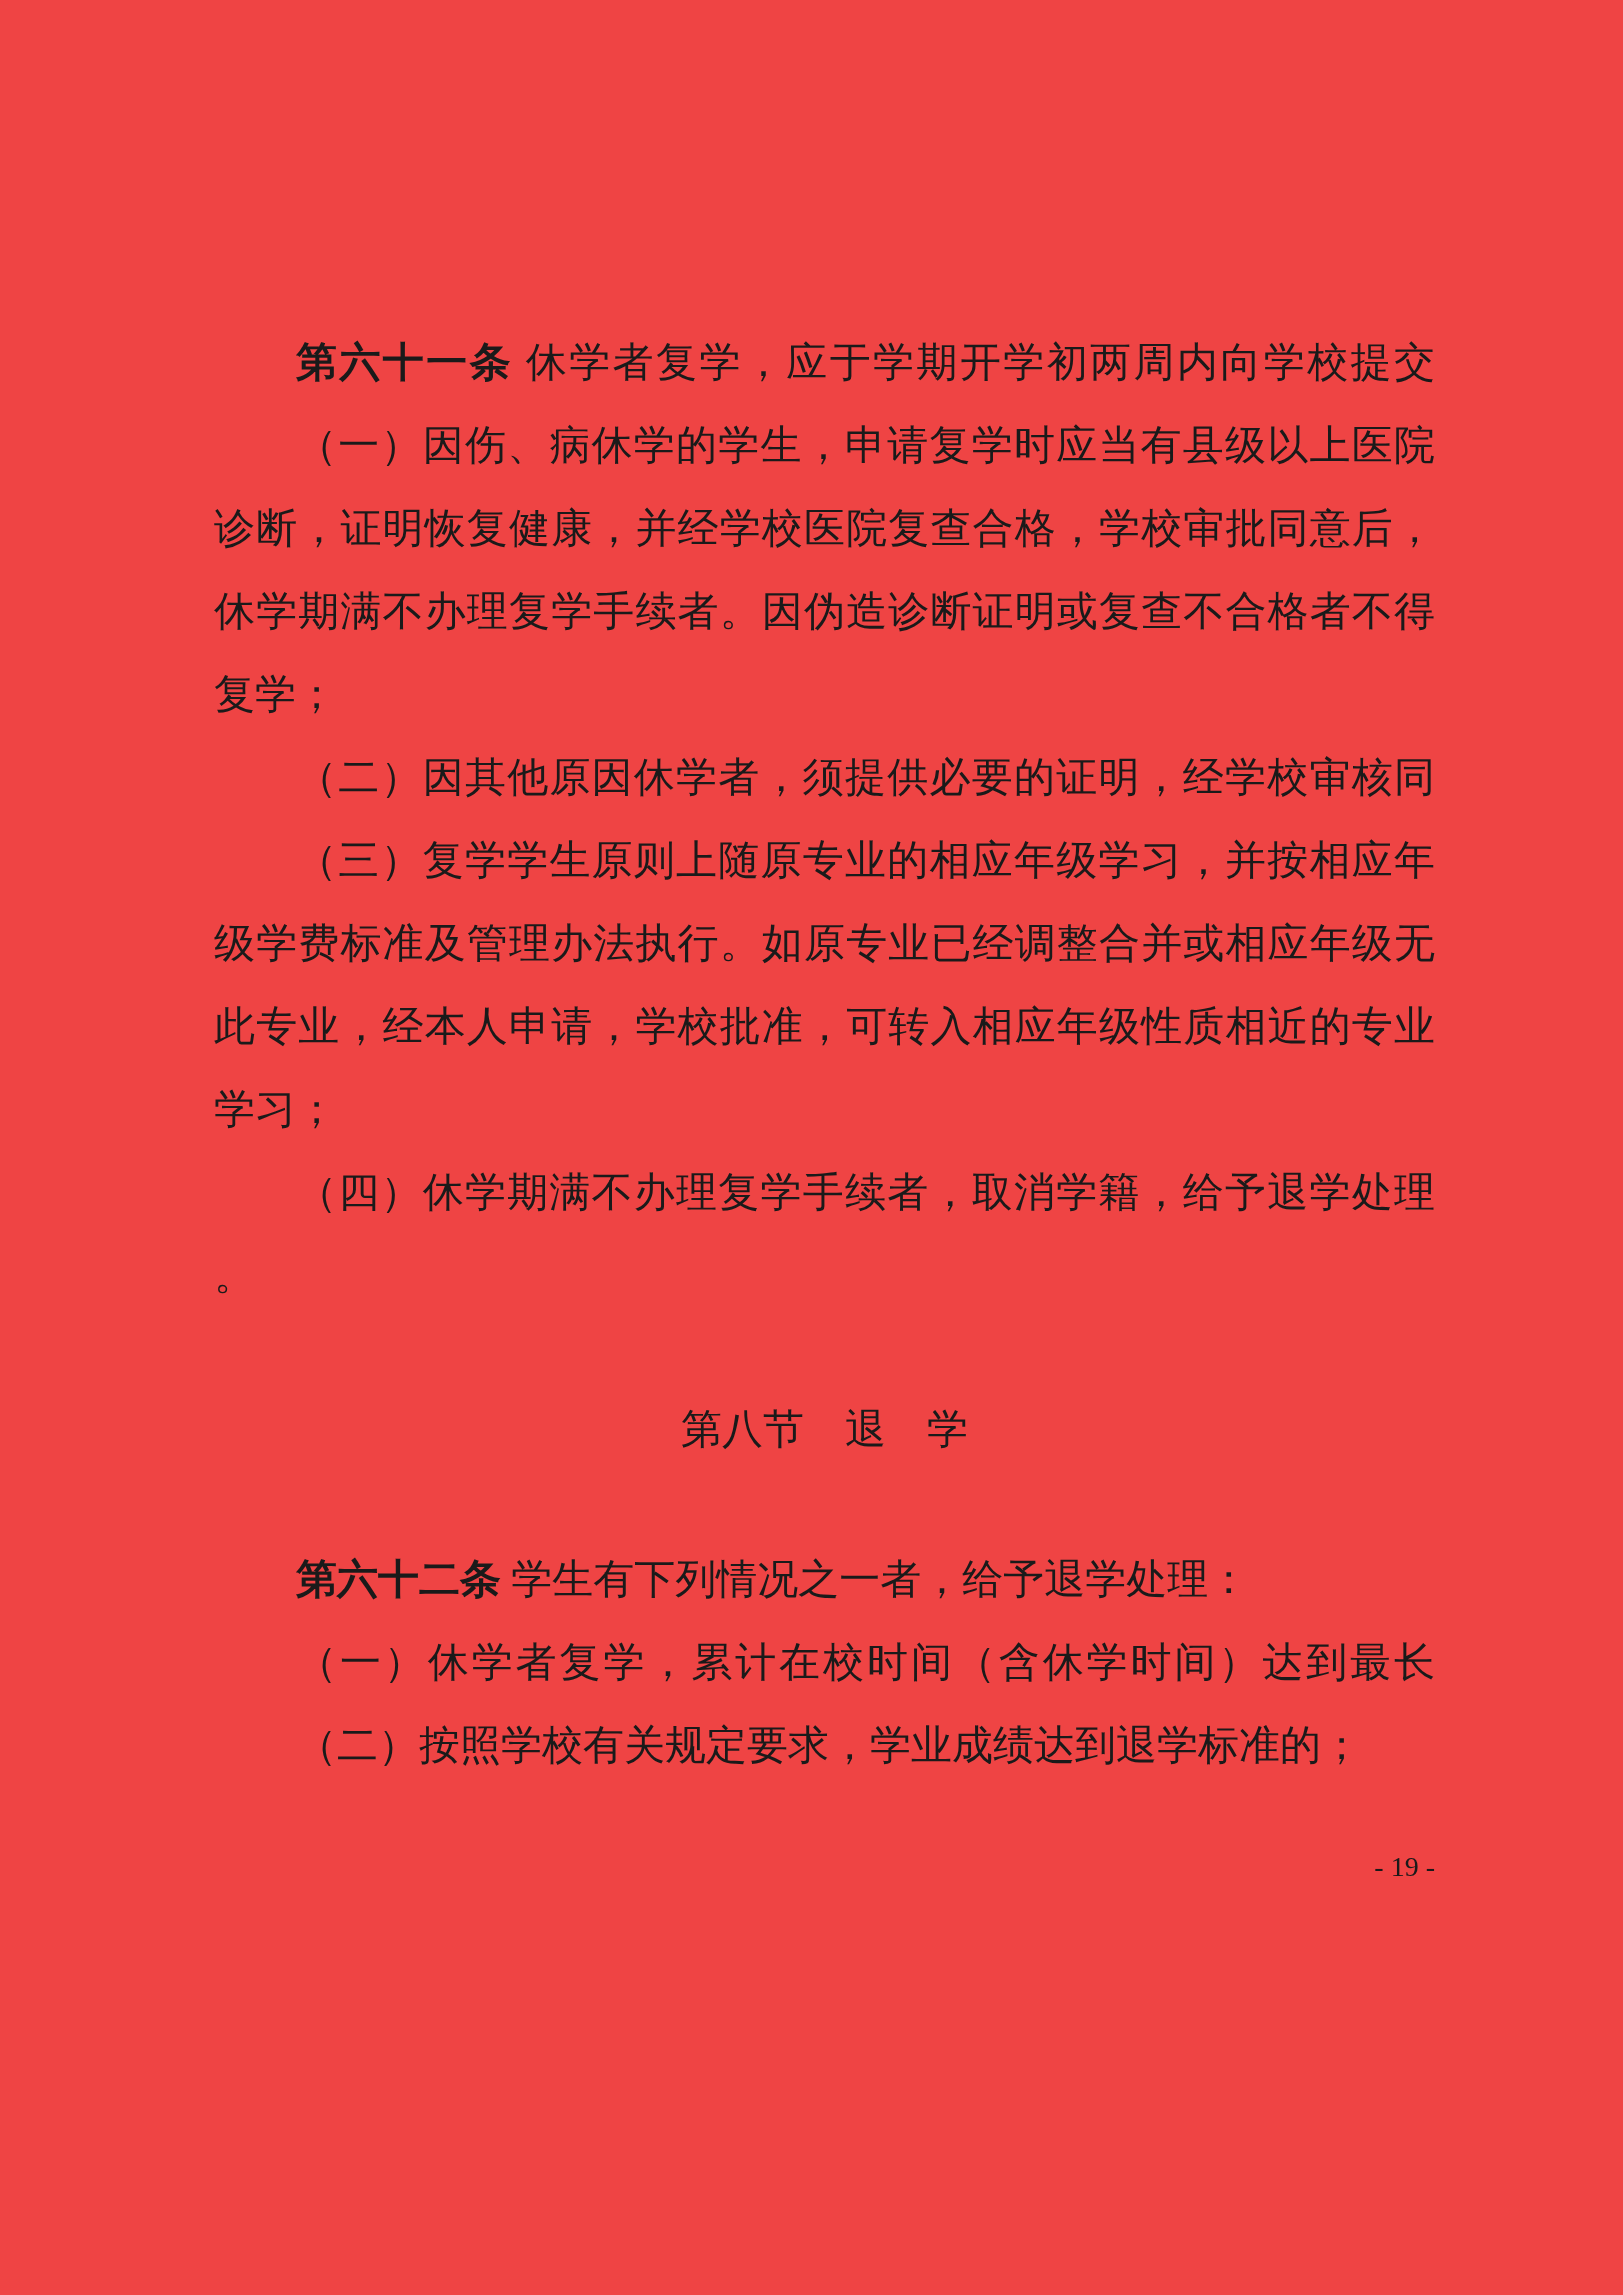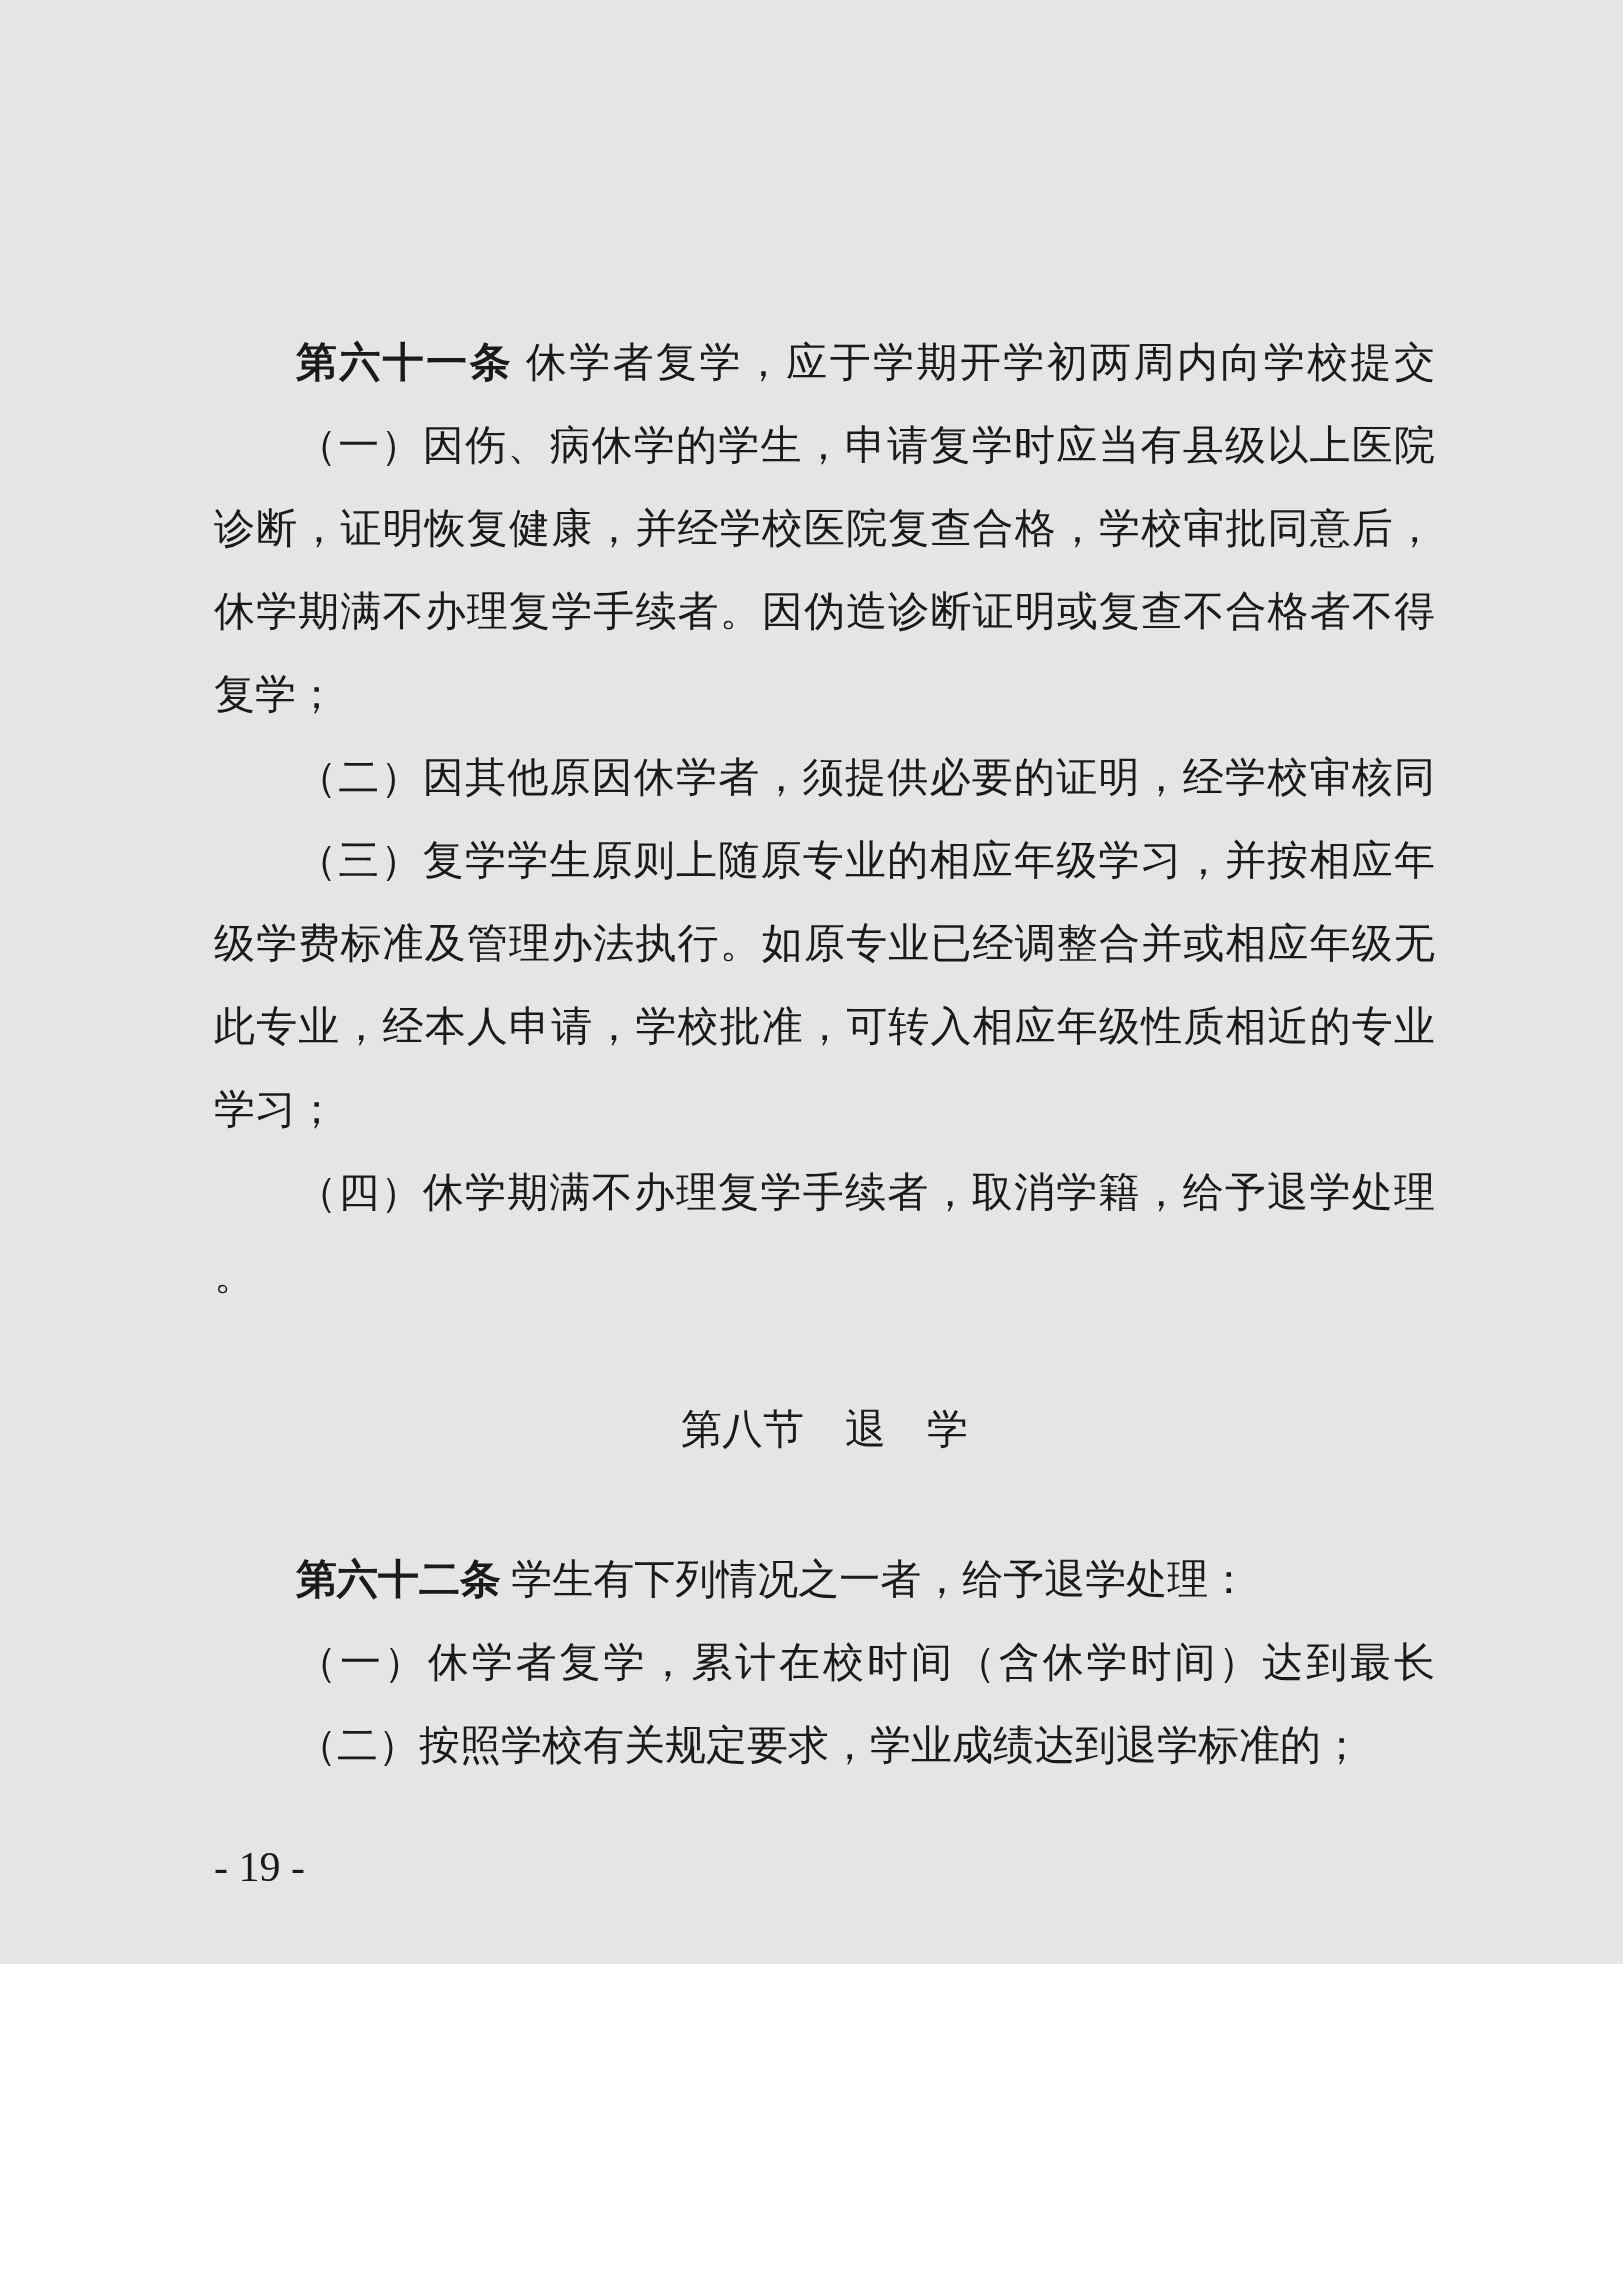--- a/index.html
+++ b/index.html
@@ -5,22 +5,22 @@
   html, body { margin: 0; padding: 0; }
   body {
     width: 1624px;
     height: 2295px;
     background: #ffffff;
     font-family: "Liberation Serif", "DejaVu Serif", serif;
   }
   .page {
     box-sizing: border-box;
     width: 1624px;
-    height: 1964px;
-    background: #e5e5e5;
+    height: 2295px;
+    background: #ef4444;
     padding: 321px 189px 0 214px;
     color: #1a1a1a;
     font-size: 41px;
   }
   .line {
     line-height: 83px;
     min-height: 83px;
     text-align: left;
   }
   .line.indent { text-indent: 82px; }
@@ -31,22 +31,22 @@
   .line.heading {
     text-align: left;
     text-align-last: center;
     text-indent: 0;
     margin-top: 71px;
     margin-bottom: 67px;
   }
   .article-no { font-weight: 700; }
   .footer {
     margin-top: 56px;
-    text-align: left;
-    font-size: 42px;
+    text-align: right;
+    font-size: 28px;
     line-height: 48px;
     color: #1a1a1a;
   }
 </style>
 </head>
 <body>
 
 <div class="page">
 
   <div class="line indent justify"><span class="article-no">第六十一条</span><span> 休学者复学，应于学期开学初两周内向学校提交</span></div>

